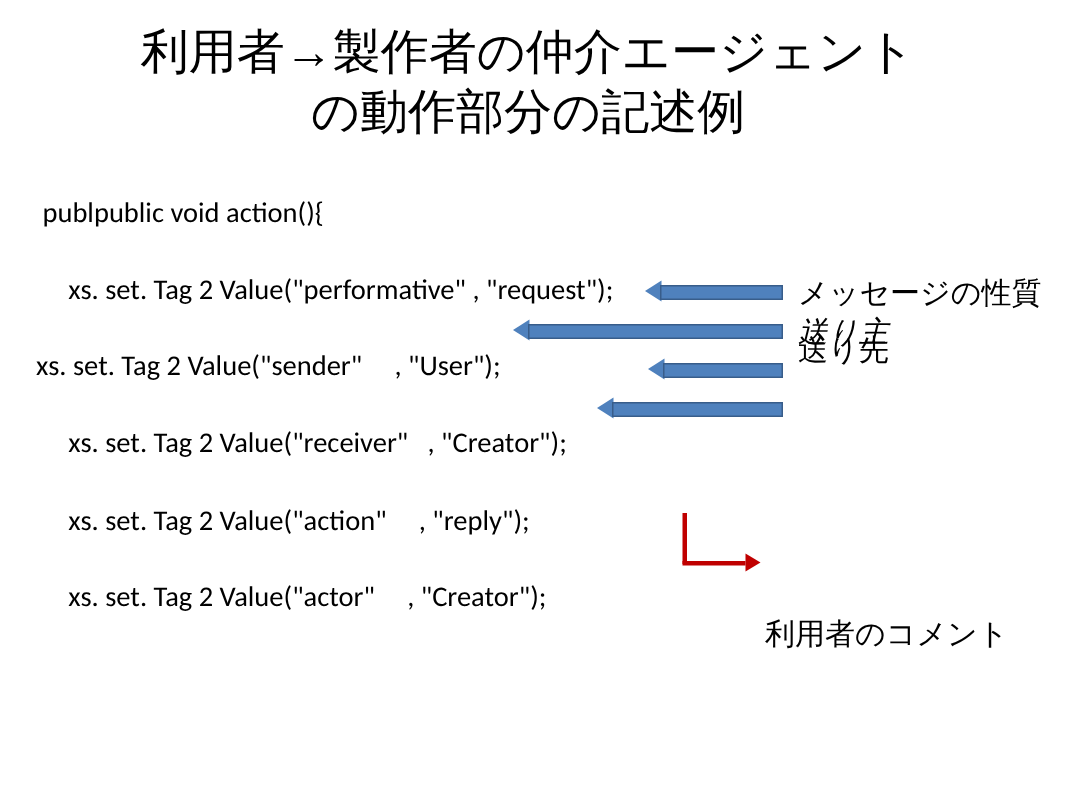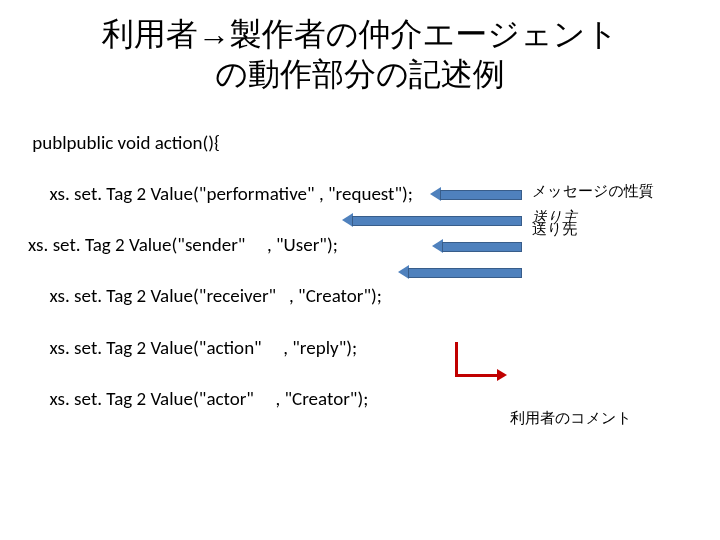--- a/index.html
+++ b/index.html
@@ -9,42 +9,42 @@
     height: 540px;
     background: #fff;
     font-family: "Yu Gothic", "Meiryo", "MS PGothic", sans-serif;
     color: #000;
   }
   .slide {
     position: relative;
     width: 720px;
     height: 540px;
     box-sizing: border-box;
-    padding: 10px 28px 0 28px;
+    padding: 10px 28px 0 12px;
   }
   .title {
     font-size: 32px;
     font-weight: 400;
     text-align: center;
     line-height: 1.25;
     margin: 4px 0 10px 0;
     font-family: "Yu Mincho", "MS Mincho", serif;
   }
   .code {
     font-size: 19px;
     line-height: 1.35;
     font-family: "Calibri", "Segoe UI", sans-serif;
     white-space: pre;
     position: relative;
   }
-  .code-line { display: block; }
+  .code-line { display: block; margin-left: 12px; }
   
   .annot {
     position: absolute;
-    font-size: 15px;
+    font-size: 20px;
     font-family: "MS PGothic", "Yu Gothic", sans-serif;
     color: #000;
   }
   
   .arrow-l {
     position: absolute;
     height: 14px;
   }
   .arrow-l .shaft {
     position: absolute;

